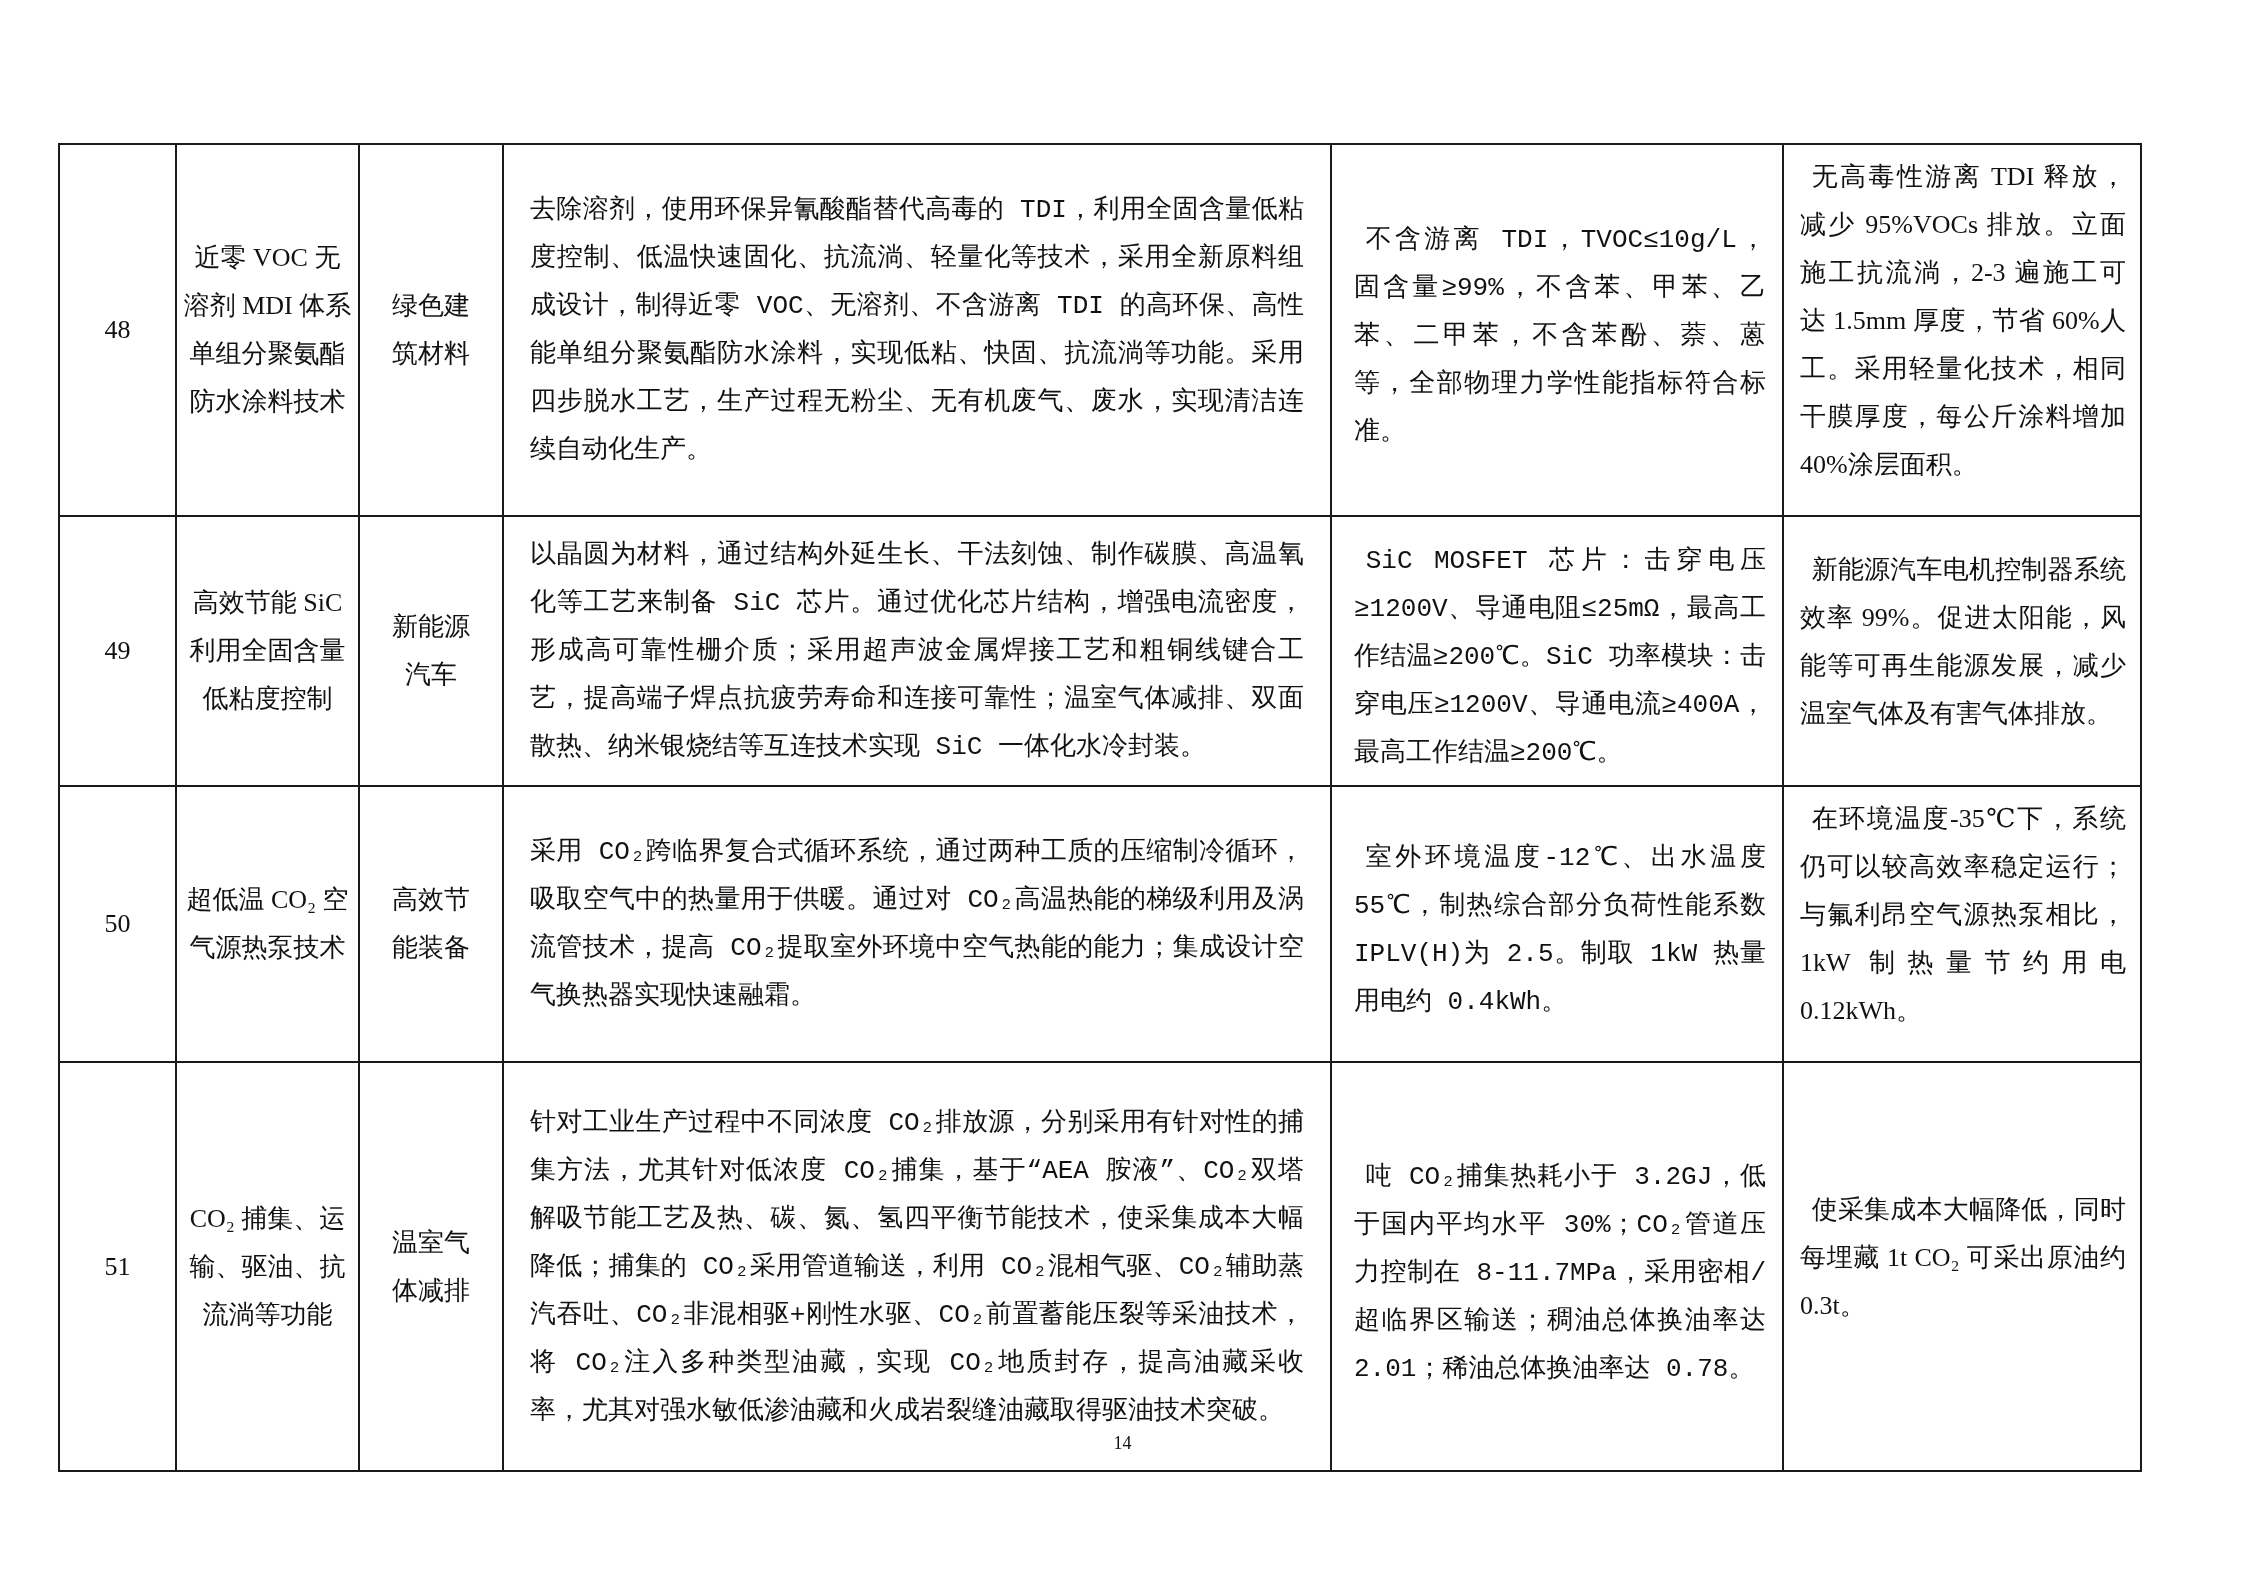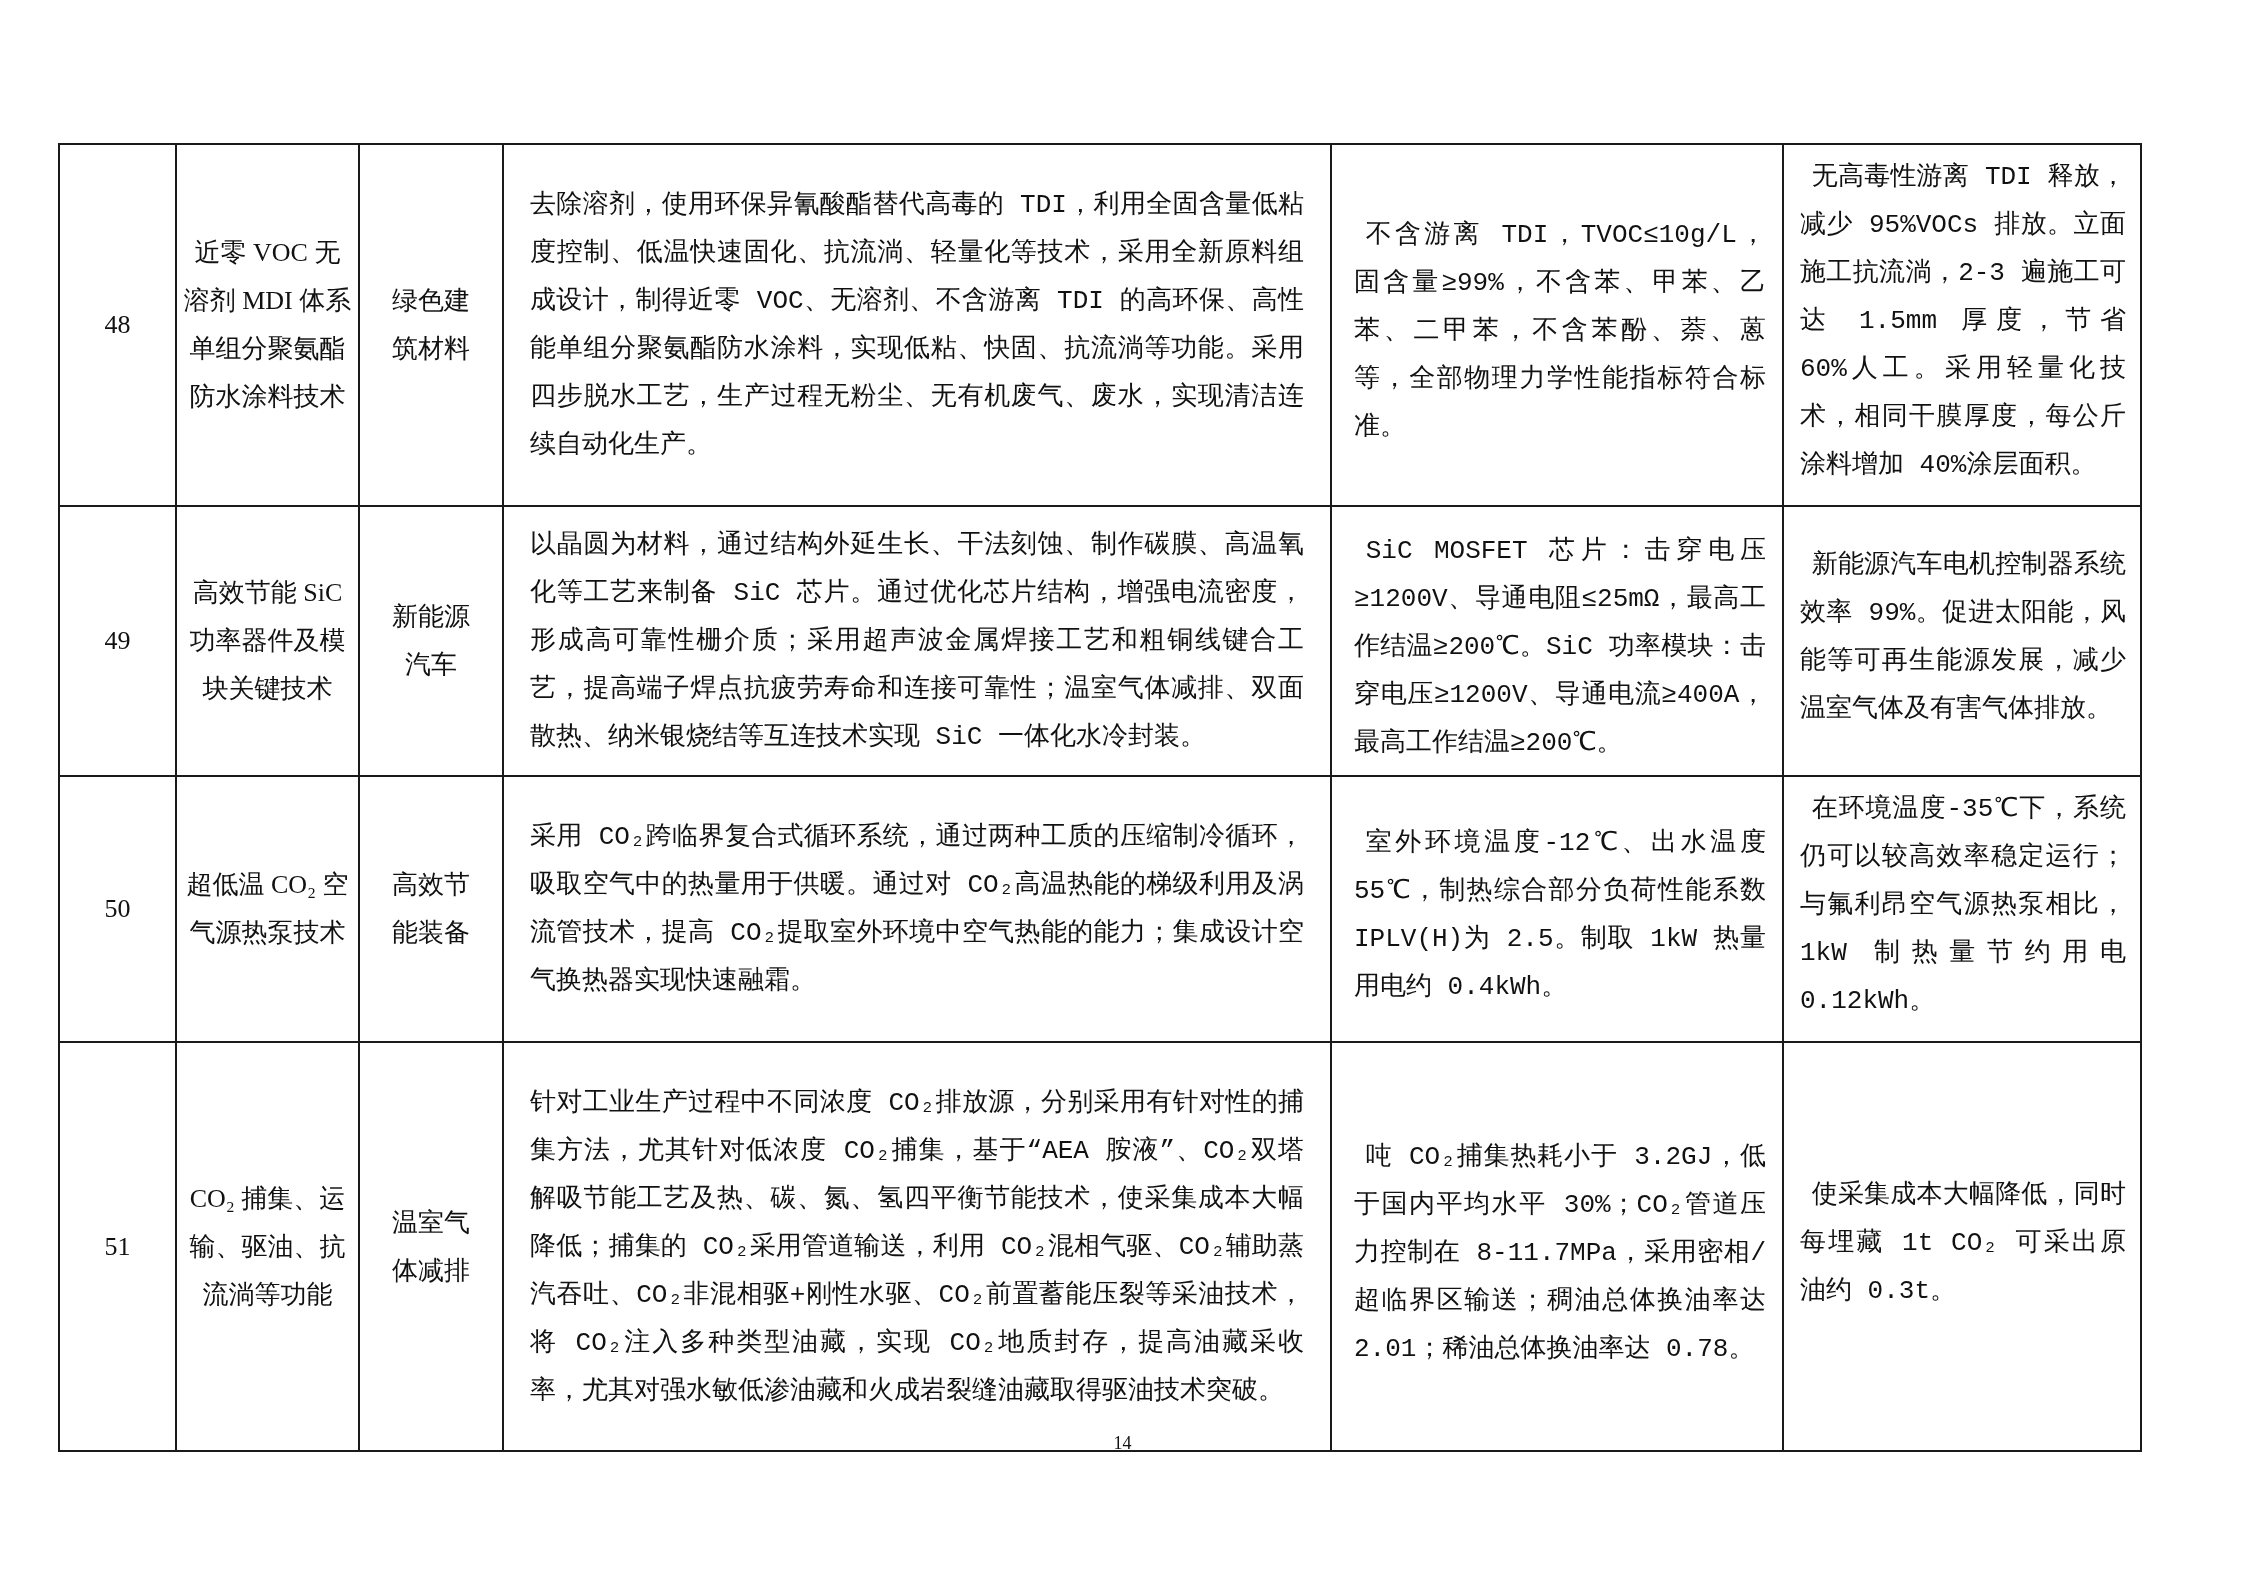--- a/index.html
+++ b/index.html
@@ -35,21 +35,21 @@
   col.w-ben  { width: 358px; }
   tbody tr:nth-child(1) { height: 355px; }
   tbody tr:nth-child(2) { height: 258px; }
   tbody tr:nth-child(3) { height: 255px; }
   tbody tr:nth-child(4) { height: 409px; }
   td.c-no   { text-align: center; }
   td.c-name { text-align: center; padding: 6px 5px; margin-top: 8px; }
   td.c-cat  { text-align: center; padding: 7px 22px; }
   td.c-desc { text-align: justify; padding: 0 26px; font-family: Liberation Mono, monospace; }
   td.c-ind  { text-align: justify; padding: 20px 16px 8px 22px; text-indent: 0.45em; font-family: Liberation Mono, monospace; }
-  td.c-ben  { text-align: justify; padding: 8px 14px 16px 16px; text-indent: 0.45em; font-family: Liberation Mono, monospace; }
+  td.c-ben  { text-align: justify; padding: 8px 14px 26px 16px; text-indent: 0.45em; }
   .page-number {
     position: absolute;
     left: 0;
     top: 1428px;
     width: 100%;
     text-align: center;
     font-size: 18px;
     line-height: 30px;
     color: #111111;
   }
@@ -72,21 +72,21 @@
       <tr>
         <td class="c-no">48</td>
         <td class="c-name">近零 VOC 无溶剂 MDI 体系单组分聚氨酯防水涂料技术</td>
         <td class="c-cat">绿色建筑材料</td>
         <td class="c-desc">去除溶剂，使用环保异氰酸酯替代高毒的 TDI，利用全固含量低粘度控制、低温快速固化、抗流淌、轻量化等技术，采用全新原料组成设计，制得近零 VOC、无溶剂、不含游离 TDI 的高环保、高性能单组分聚氨酯防水涂料，实现低粘、快固、抗流淌等功能。采用四步脱水工艺，生产过程无粉尘、无有机废气、废水，实现清洁连续自动化生产。</td>
         <td class="c-ind">不含游离 TDI，TVOC≤10g/L，固含量≥99%，不含苯、甲苯、乙苯、二甲苯，不含苯酚、萘、蒽等，全部物理力学性能指标符合标准。</td>
         <td class="c-ben">无高毒性游离 TDI 释放，减少 95%VOCs 排放。立面施工抗流淌，2-3 遍施工可达 1.5mm 厚度，节省 60%人工。采用轻量化技术，相同干膜厚度，每公斤涂料增加 40%涂层面积。</td>
       </tr>
       <tr>
         <td class="c-no">49</td>
-        <td class="c-name">高效节能 SiC 功率器件及模块关键技术</td>
+        <td class="c-name">高效节能 SiC 利用全固含量低粘度控制</td>
         <td class="c-cat">新能源汽车</td>
         <td class="c-desc">以晶圆为材料，通过结构外延生长、干法刻蚀、制作碳膜、高温氧化等工艺来制备 SiC 芯片。通过优化芯片结构，增强电流密度，形成高可靠性栅介质；采用超声波金属焊接工艺和粗铜线键合工艺，提高端子焊点抗疲劳寿命和连接可靠性；温室气体减排、双面散热、纳米银烧结等互连技术实现 SiC 一体化水冷封装。</td>
         <td class="c-ind">SiC MOSFET 芯片：击穿电压≥1200V、导通电阻≤25mΩ，最高工作结温≥200℃。SiC 功率模块：击穿电压≥1200V、导通电流≥400A，最高工作结温≥200℃。</td>
         <td class="c-ben">新能源汽车电机控制器系统效率 99%。促进太阳能，风能等可再生能源发展，减少温室气体及有害气体排放。</td>
       </tr>
       <tr>
         <td class="c-no">50</td>
         <td class="c-name">超低温 CO₂ 空气源热泵技术</td>
         <td class="c-cat">高效节能装备</td>
         <td class="c-desc">采用 CO₂跨临界复合式循环系统，通过两种工质的压缩制冷循环，吸取空气中的热量用于供暖。通过对 CO₂高温热能的梯级利用及涡流管技术，提高 CO₂提取室外环境中空气热能的能力；集成设计空气换热器实现快速融霜。</td>

